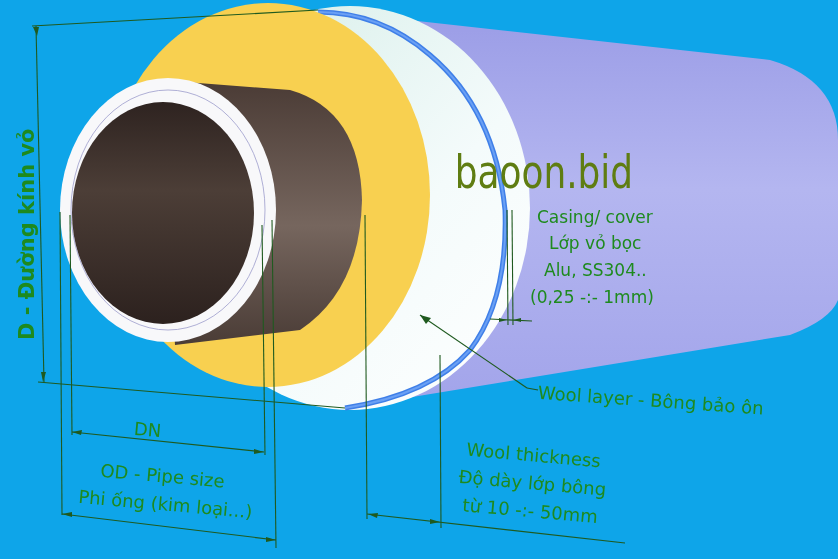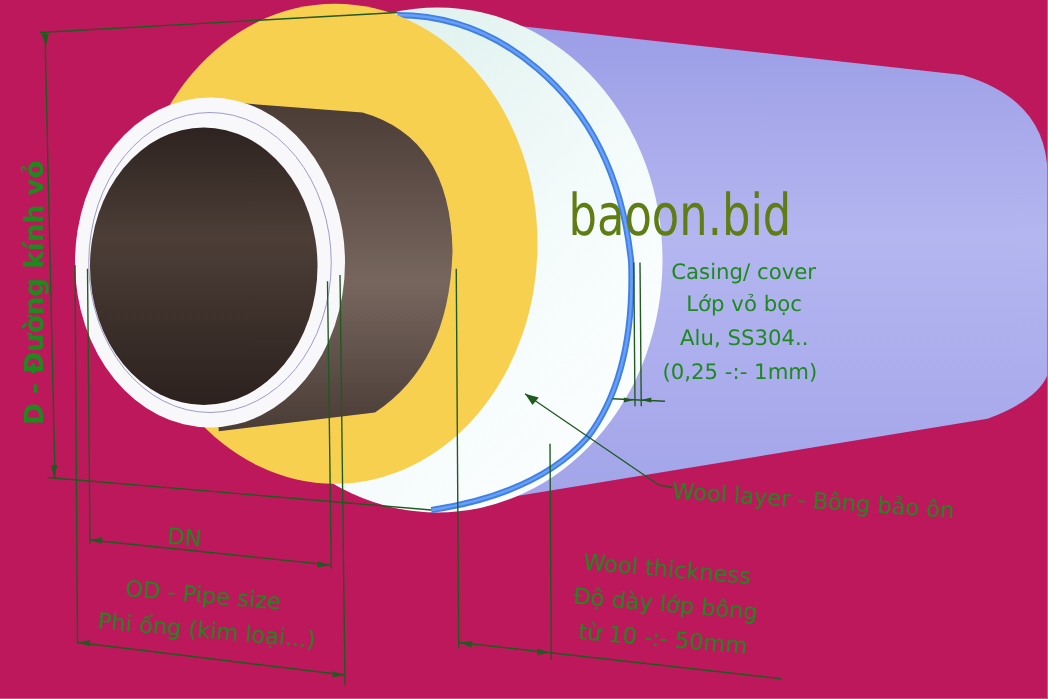--- a/index.html
+++ b/index.html
@@ -1,17 +1,17 @@
 <!DOCTYPE html>
 <html><head>
   <meta charset="utf-8">
   <style>
     html, body { margin: 0; padding: 0; }
     body { width: 838px; height: 559px; overflow: hidden; background: #d3d3d3; }
-    .canvas { position: relative; width: 838px; height: 559px; background: #be185d; }
+    .canvas { position: relative; width: 838px; height: 559px; background: #0ea5e9; }
     svg { position: absolute; left: 0; top: 0; }
     .lbl { font-family: "DejaVu Sans", sans-serif; fill: #1e8a1e; }
     .watermark { font-family: "DejaVu Sans", sans-serif; fill: #5f7d12; }
     .dim { stroke: #1f5a1f; stroke-width: 1.1; fill: none; }
   </style>
 </head>
 <body>
 
 <div class="canvas">
   <svg width="838" height="559" viewBox="0 0 838 559">

